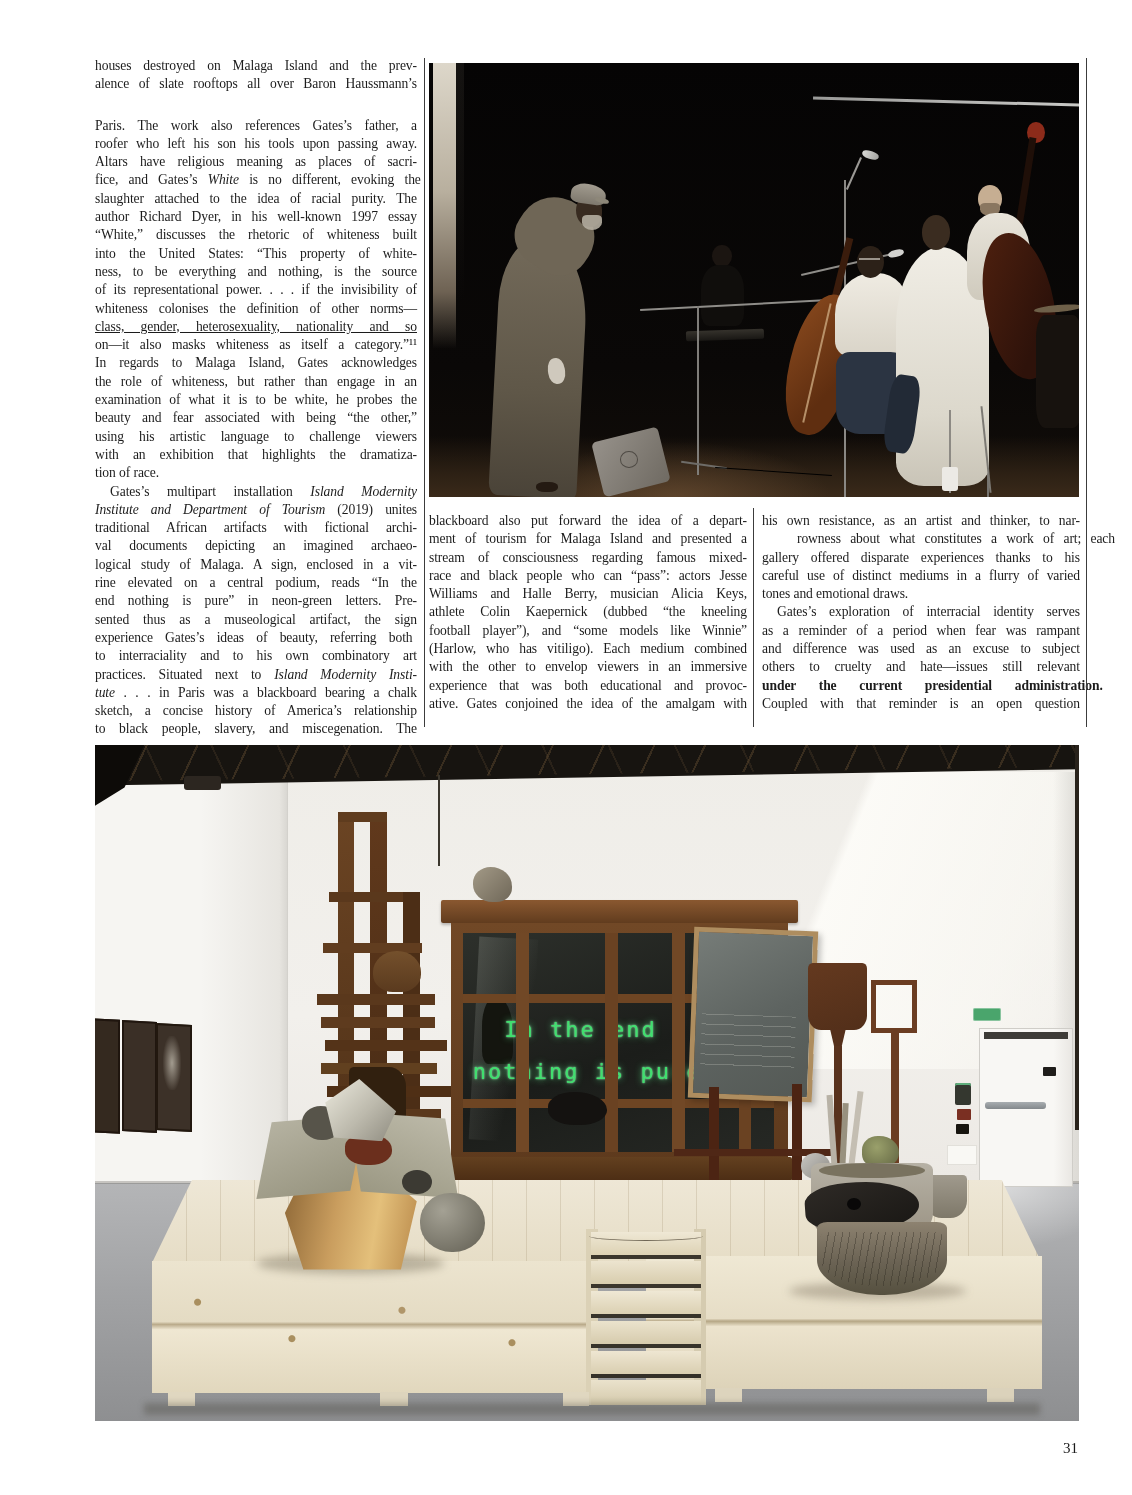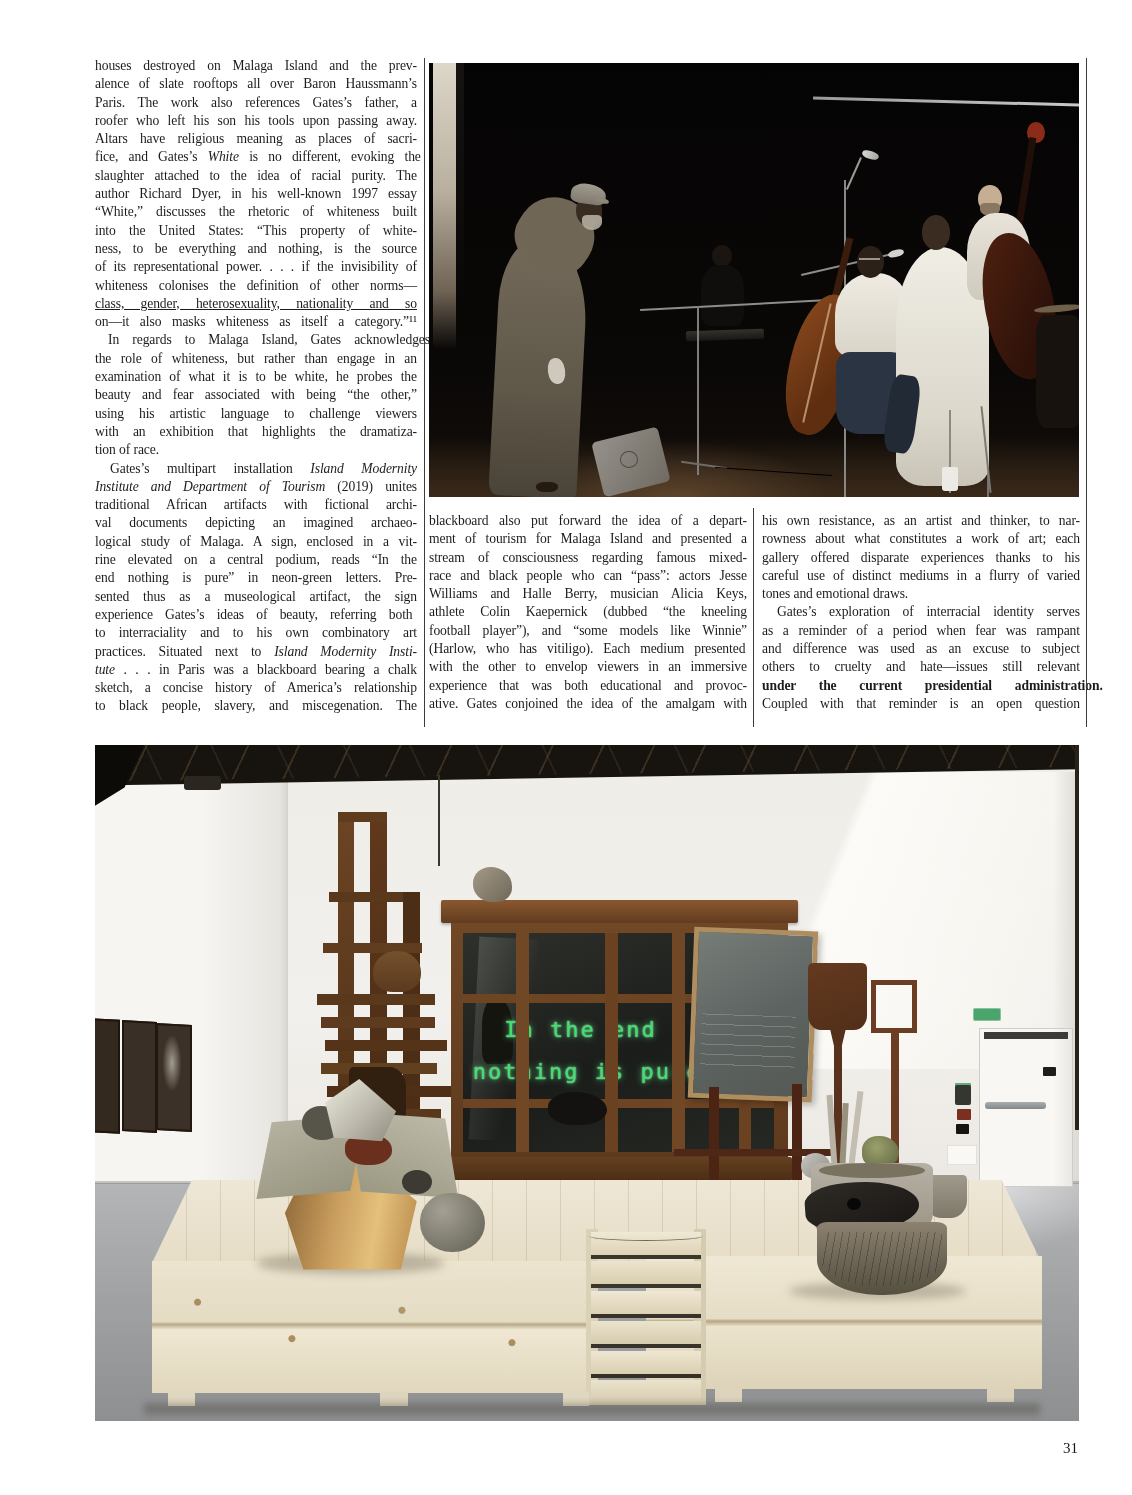--- a/index.html
+++ b/index.html
@@ -32,34 +32,34 @@
         padding:0 5px 3px;white-space:nowrap;}
 </style>
 </head>
 <body>
 
 <div class="page">
 
   <div class="col" style="left:95px;top:57px;width:322px;">
       <div class="tline" style="word-spacing: 8.65179px;"><span class="ln">houses destroyed on Malaga Island and the prev-</span></div>
       <div class="tline" style="word-spacing: 6.22768px;"><span class="ln">alence of slate rooftops all over Baron Haussmann’s</span></div>
-      <div class="tline" style="word-spacing: 9.33705px;"><span class="ln">Paris. The work also references Gates’s father, a</span></div>
+      <div class="tline" style="word-spacing: 9.33705px; margin-top: 23px;"><span class="ln">Paris. The work also references Gates’s father, a</span></div>
       <div class="tline" style="word-spacing: 5.07292px;"><span class="ln">roofer who left his son his tools upon passing away.</span></div>
       <div class="tline" style="word-spacing: 9.0067px;"><span class="ln">Altars have religious meaning as places of sacri-</span></div>
       <div class="tline" style="word-spacing: 6.95312px;"><span class="ln">fice, and Gates’s <i>White</i> is no different, evoking the</span></div>
       <div class="tline" style="word-spacing: 7.21094px;"><span class="ln">slaughter attached to the idea of racial purity. The</span></div>
       <div class="tline" style="word-spacing: 6.75893px;"><span class="ln">author Richard Dyer, in his well-known 1997 essay</span></div>
       <div class="tline" style="word-spacing: 9.76562px;"><span class="ln">“White,” discusses the rhetoric of whiteness built</span></div>
       <div class="tline" style="word-spacing: 9.95759px;"><span class="ln">into the United States: “This property of white-</span></div>
       <div class="tline" style="word-spacing: 8.20508px;"><span class="ln">ness, to be everything and nothing, is the source</span></div>
       <div class="tline" style="word-spacing: 4.09687px;"><span class="ln">of its representational power. . . . if the invisibility of</span></div>
       <div class="tline" style="word-spacing: 7.6849px;"><span class="ln">whiteness colonises the definition of other norms—</span></div>
       <div class="tline" style="word-spacing: 12.9844px; text-decoration: underline;"><span class="ln">class, gender, heterosexuality, nationality and so</span></div>
       <div class="tline" style="word-spacing: 7.29018px;"><span class="ln">on—it also masks whiteness as itself a category.”¹¹</span></div>
-      <div class="tline" style="word-spacing: 9.84375px; margin-left: 13px;"><span class="ln">In regards to Malaga Island, Gates acknowledges</span></div>
+      <div class="tline" style="word-spacing: 9.84375px;"><span class="ln">In regards to Malaga Island, Gates acknowledges</span></div>
       <div class="tline" style="word-spacing: 6.22917px;"><span class="ln">the role of whiteness, but rather than engage in an</span></div>
       <div class="tline" style="word-spacing: 4.89687px;"><span class="ln">examination of what it is to be white, he probes the</span></div>
       <div class="tline" style="word-spacing: 8.07589px;"><span class="ln">beauty and fear associated with being “the other,”</span></div>
       <div class="tline" style="word-spacing: 11.6823px;"><span class="ln">using his artistic language to challenge viewers</span></div>
       <div class="tline" style="word-spacing: 10.8151px;"><span class="ln">with an exhibition that highlights the dramatiza-</span></div>
       <div class="tline end"><span class="ln">tion of race.</span></div>
       <div class="tline ind" style="word-spacing: 14.3047px;"><span class="ln">Gates’s multipart installation <i>Island Modernity</i></span></div>
       <div class="tline" style="word-spacing: 8.8776px;"><span class="ln"><i>Institute and Department of Tourism</i> (2019) unites</span></div>
       <div class="tline" style="word-spacing: 13.7063px;"><span class="ln">traditional African artifacts with fictional archi-</span></div>
       <div class="tline" style="word-spacing: 14.6219px;"><span class="ln">val documents depicting an imagined archaeo-</span></div>
@@ -76,29 +76,29 @@
     </div>
   <div class="vrule" style="left:424px;top:58px;height:669px;"></div>
   <div class="col" style="left:429px;top:512px;width:318px;">
       <div class="tline" style="word-spacing: 7.24023px;"><span class="ln">blackboard also put forward the idea of a depart-</span></div>
       <div class="tline" style="word-spacing: 6.00977px;"><span class="ln">ment of tourism for Malaga Island and presented a</span></div>
       <div class="tline" style="word-spacing: 10.1031px;"><span class="ln">stream of consciousness regarding famous mixed-</span></div>
       <div class="tline" style="word-spacing: 5.74414px;"><span class="ln">race and black people who can “pass”: actors Jesse</span></div>
       <div class="tline" style="word-spacing: 9.59896px;"><span class="ln">Williams and Halle Berry, musician Alicia Keys,</span></div>
       <div class="tline" style="word-spacing: 12.5031px;"><span class="ln">athlete Colin Kaepernick (dubbed “the kneeling</span></div>
       <div class="tline" style="word-spacing: 8.82292px;"><span class="ln">football player”), and “some models like Winnie”</span></div>
-      <div class="tline" style="word-spacing: 6.75521px;"><span class="ln">(Harlow, who has vitiligo). Each medium presented</span></div>
+      <div class="tline" style="word-spacing: 6.75521px;"><span class="ln">(Harlow, who has vitiligo). Each medium combined</span></div>
       <div class="tline" style="word-spacing: 6.29102px;"><span class="ln">with the other to envelop viewers in an immersive</span></div>
       <div class="tline" style="word-spacing: 8.88281px;"><span class="ln">experience that was both educational and provoc-</span></div>
       <div class="tline" style="word-spacing: 5.04492px;"><span class="ln">ative. Gates conjoined the idea of the amalgam with</span></div>
     </div>
   <div class="vrule" style="left:753px;top:508px;height:219px;"></div>
   <div class="col" style="left:762px;top:512px;width:318px;">
       <div class="tline" style="word-spacing: 5.77083px;"><span class="ln">his own resistance, as an artist and thinker, to nar-</span></div>
-      <div class="tline" style="word-spacing: 6.02148px;"><span class="ln">rowness about what constitutes a work of art; each</span></div>
+      <div class="tline" style="word-spacing: 6.02148px; margin-left: 35px;"><span class="ln">rowness about what constitutes a work of art; each</span></div>
       <div class="tline" style="word-spacing: 8.46875px;"><span class="ln">gallery offered disparate experiences thanks to his</span></div>
       <div class="tline" style="word-spacing: 4.75868px;"><span class="ln">careful use of distinct mediums in a flurry of varied</span></div>
       <div class="tline end"><span class="ln">tones and emotional draws.</span></div>
       <div class="tline ind" style="word-spacing: 9.43125px;"><span class="ln">Gates’s exploration of interracial identity serves</span></div>
       <div class="tline" style="word-spacing: 6.37326px;"><span class="ln">as a reminder of a period when fear was rampant</span></div>
       <div class="tline" style="word-spacing: 8.0957px;"><span class="ln">and difference was used as an excuse to subject</span></div>
       <div class="tline" style="word-spacing: 11.3932px;"><span class="ln">others to cruelty and hate—issues still relevant</span></div>
       <div class="tline" style="word-spacing: 19.4023px; font-weight: bold;"><span class="ln">under the current presidential administration.</span></div>
       <div class="tline" style="word-spacing: 9.24777px;"><span class="ln">Coupled with that reminder is an open question</span></div>
     </div>

